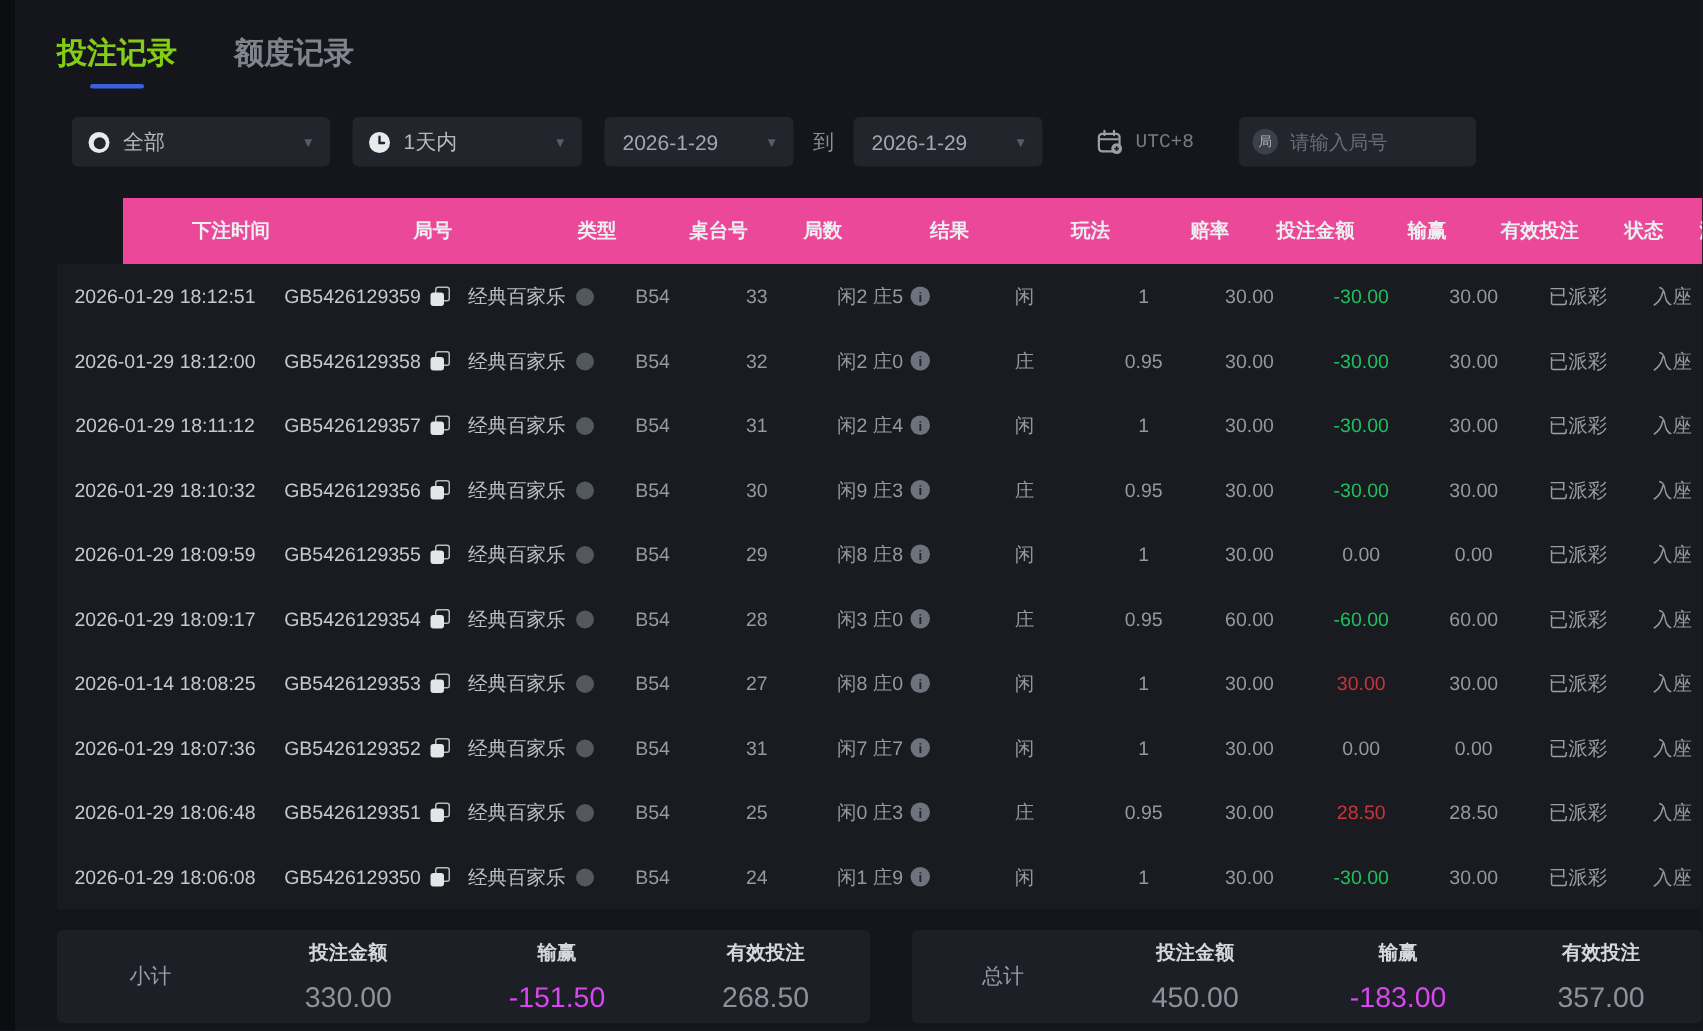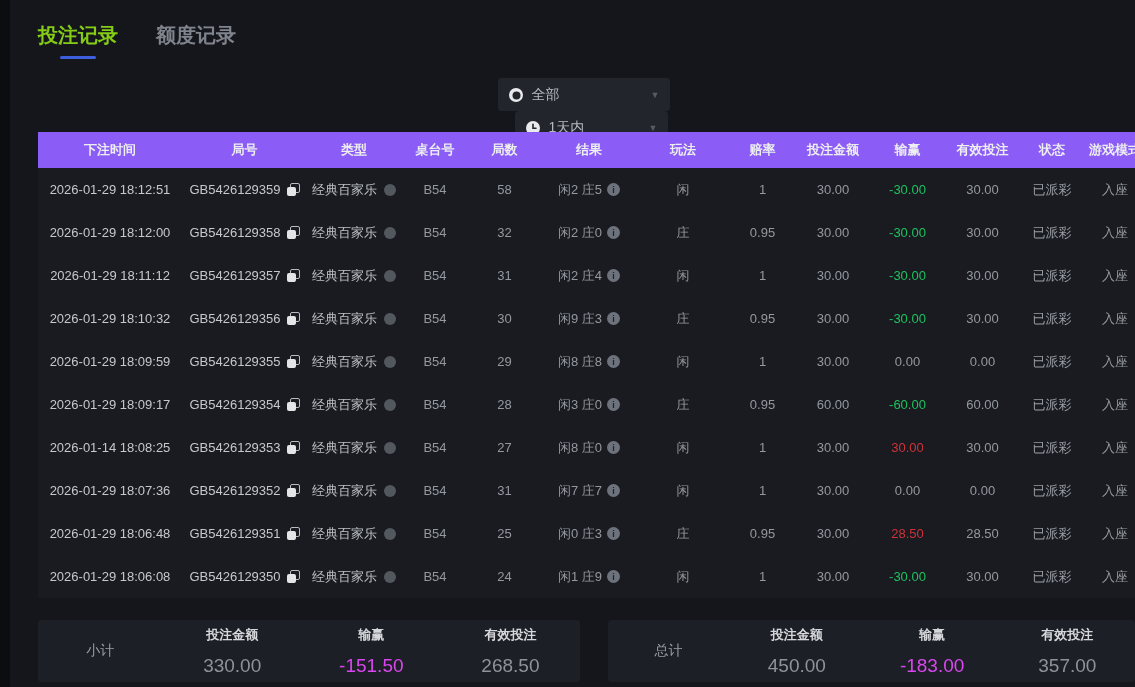--- a/index.html
+++ b/index.html
@@ -13,42 +13,42 @@
   .edge-strip { position:absolute; left:0; top:0; width:10px; height:687px; background:#0c0d10; }
 
   
   .tabs { position:absolute; top:22px; left:38px; display:flex; gap:38px; }
   .tab { font-size:20px; cursor:pointer; }
   .tab.active { color:#84cc16; font-weight:700; }
   .tab.active::after { content:""; display:block; width:36px; height:3px; background:#3e5fdd; border-radius:2px; margin:7px auto 0; }
   .tab.inactive { color:#7f848d; font-weight:600; }
 
   
-  .filters { position:absolute; top:78px; left:48px; right:16px; height:33px; display:flex; align-items:center;flex-direction:column; }
+  .filters { position:absolute; top:78px; left:48px; right:16px; height:33px; display:flex; align-items:center; }
   .dd { background:#23252c; border-radius:4px; height:33px; display:flex; align-items:center; padding:0 10px; flex:none; }
   .dd-type { width:172px; }
   .dd-time { width:153px; margin-left:15px; }
   .dd-date { width:126px; padding-left:12px; }
   .dd-date1 { margin-left:15px; }
   .dd-label { font-size:14px; color:#b6b9bf; margin-left:8px; }
   .dd-date .dd-label { margin-left:0; color:#a3a7af; }
   .caret { margin-left:auto; color:#575c66; font-size:9px; }
   .to-label { margin:0 13px; font-size:14px; color:#8a8e96; flex:none; }
   .tz-group { margin-left:36px; display:flex; align-items:center; gap:8px; flex:none; }
   .tz-label { font-size:13px; color:#757a83;font-family:Liberation Mono, monospace; }
   .input-wrap { margin-left:30px; width:158px; height:33px; background:#23252c; border-radius:4px; display:flex; align-items:center; padding:0 9px; flex:none; }
   .round-icon { width:17px; height:17px; border-radius:50%; background:#3c4049; color:#aeb2b9; font-size:9px; display:flex; align-items:center; justify-content:center; flex:none; }
   .input-wrap input { background:transparent; border:none; outline:none; color:#c6c8cc; font-size:13px; width:100%; margin-left:8px; font-family:"Liberation Sans", sans-serif; }
   .input-wrap input::placeholder { color:#676c75; }
   .search-btn { margin-left:20px; flex:1; height:33px; background:#4164e0; border:none; border-radius:6px; color:#ffffff; font-size:15px; font-weight:700; letter-spacing:3px; cursor:pointer; font-family:"Liberation Sans", sans-serif; }
 
   
   .table { position:absolute; top:132px; left:38px; right:0; overflow:hidden; }
   .thead, .tr { display:grid; grid-template-columns:144px 125px 94px 68px 71px 98px 90px 69px 72px 77px 73px 66px 60px; align-items:center; }
-  .thead { height:36px; background:#8b5cf6; }
+  .thead { height:44px; background:#ec4899;margin-left:44px; }
   .th { text-align:center; color:#eceef0; font-size:13px; font-weight:700; white-space:nowrap; }
   .tbody { background:#191b21; }
   .tr { height:43px; font-size:13px; }
   .td { text-align:center; white-space:nowrap; display:flex; align-items:center; justify-content:center; color:#94989f; }
   .c-time, .c-round { color:#c6c8cc; }
   .c-type { color:#bdc0c4; }
   .c-status { color:#9a9ea5; }
   .wl-green { color:#1fc05e; }
   .wl-red { color:#cc3339; }
   .wl-gray { color:#94989f; }
@@ -157,21 +157,21 @@
           <span class="copy-icon"></span>
         </div>
         <div class="td c-type">
           <span>经典百家乐</span>
           <span class="dot-icon"></span>
         </div>
         <div class="td ">
           <span>B54</span>
         </div>
         <div class="td ">
-          <span>58</span>
+          <span>33</span>
         </div>
         <div class="td ">
           <span>闲2 庄5</span>
           <span class="info-icon">i</span>
         </div>
         <div class="td ">
           <span>闲</span>
         </div>
         <div class="td ">
           <span>1</span>

